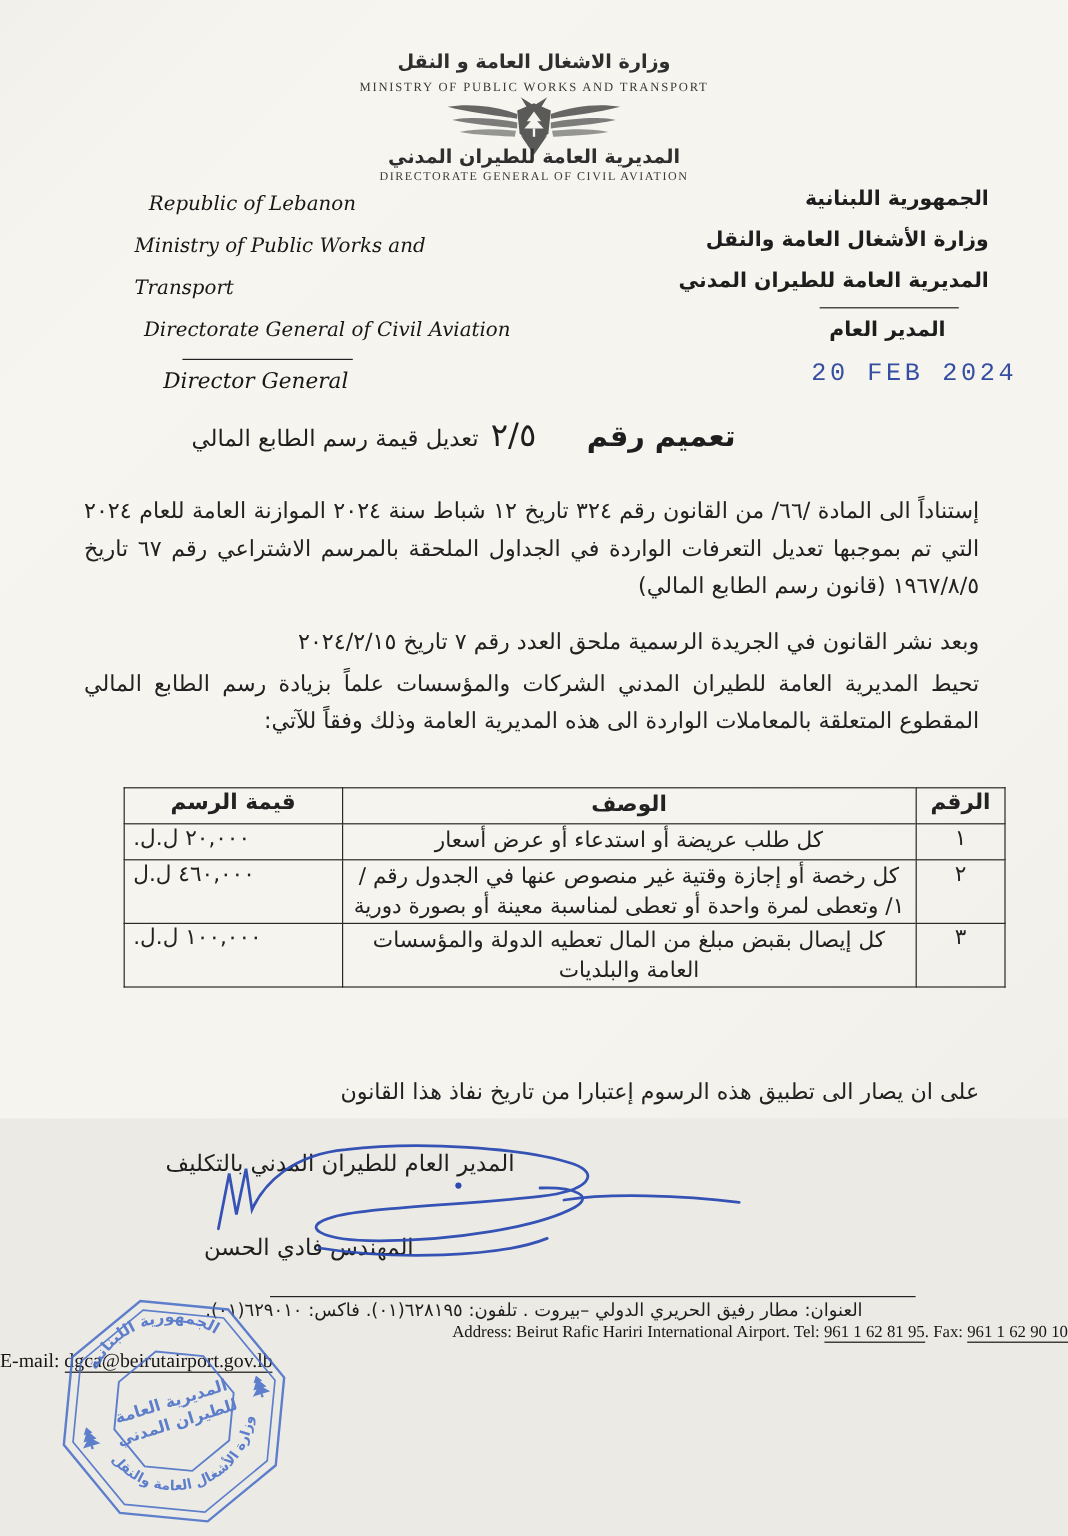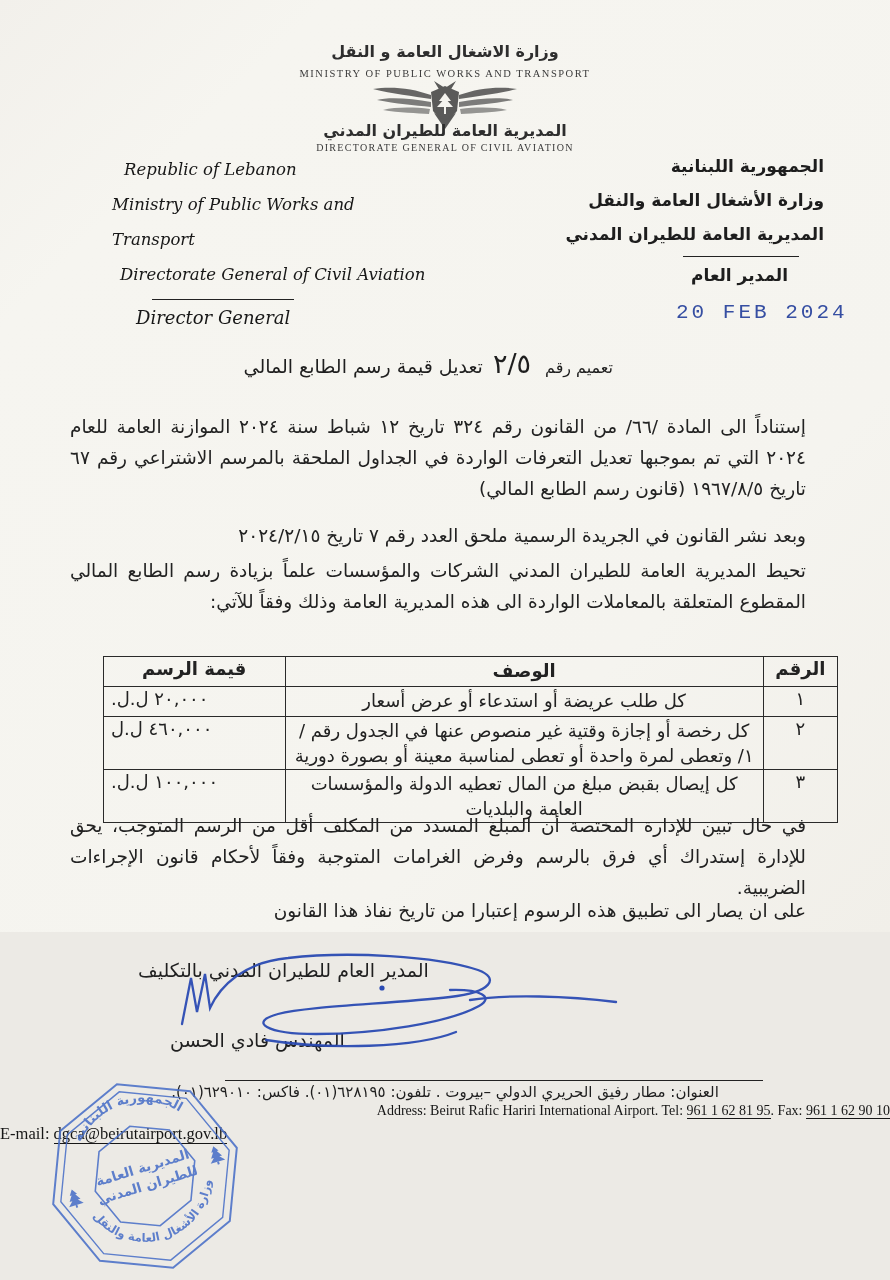--- a/index.html
+++ b/index.html
@@ -33,25 +33,25 @@
     font-size:17px;font-weight:bold;color:#1d1d1d;}
   .head-right div{line-height:34px;}
   .hr-rule{margin:5px 25px 1px auto;width:116px;border-top:1.6px solid #222;}
   .hr-title{margin-right:36px;}
   
   .date-stamp{position:absolute;left:676px;top:301px;
     font-family:"Liberation Mono",monospace;font-weight:normal;font-size:21px;
     letter-spacing:3px;color:#26419c;opacity:.92;white-space:nowrap;}
   
   .doc-title{position:absolute;top:348px;right:277px;direction:rtl;white-space:nowrap;color:#1e1e1e;}
-  .doc-title .t-label{font-weight:normal;font-size:16px;}
+  .doc-title .t-label{font-weight:bold;font-size:24px;margin-left:28px;}
   .doc-title .t-number{font-size:27px;padding:0 14px 0 10px;letter-spacing:4px;}
   .doc-title .t-subject{font-size:19px;}
   
-  .para{position:absolute;left:70px;right:84px;direction:rtl;
+  .para{position:absolute;left:70px;right:74px;direction:rtl;
     font-size:18.5px;line-height:31px;color:#222;text-align:justify;text-justify:inter-word;}
   .para.single{text-align:right;}
   #p1{top:411px;}
   #p2{top:520px;}
   #p3{top:555px;}
   #p4{top:810px;}
   #p5{top:895px;}
   
   .fee-table{position:absolute;left:103px;top:656px;width:735px;direction:rtl;
     border-collapse:collapse;font-size:18px;color:#222;}
@@ -162,21 +162,20 @@
       <td class="col-fee">٤٦٠,٠٠٠ ل.ل</td>
     </tr>
     <tr class="row-3">
       <td class="col-no">٣</td>
       <td class="col-desc">كل إيصال بقبض مبلغ من المال تعطيه الدولة والمؤسسات العامة والبلديات</td>
       <td class="col-fee">١٠٠,٠٠٠ ل.ل.</td>
     </tr>
   </tbody>
     </table>
 
-  <div class="para" id="p4">في حال تبين للإدارة المختصة أن المبلغ المسدد من المكلف أقل من الرسم المتوجب، يحق للإدارة إستدراك أي فرق بالرسم وفرض الغرامات المتوجبة وفقاً لأحكام قانون الإجراءات الضريبية.</div>
   <div class="para single" id="p5">على ان يصار الى تطبيق هذه الرسوم إعتبارا من تاريخ نفاذ هذا القانون</div>
 
   <div class="sig-title">المدير العام للطيران المدني بالتكليف</div>
   <div class="sig-name">المهندس فادي الحسن</div>
   <div class="sig-svg">
     <svg width="525" height="120" viewBox="0 0 525 120">
       <g fill="none" stroke="#2b4bb3" stroke-width="2.3" stroke-linecap="round" opacity=".95">
         <path d="M34,80 L43,34 L49,68 L57,30 L62,64
                  C72,42 96,18 140,14
                  C200,7 288,12 330,26

